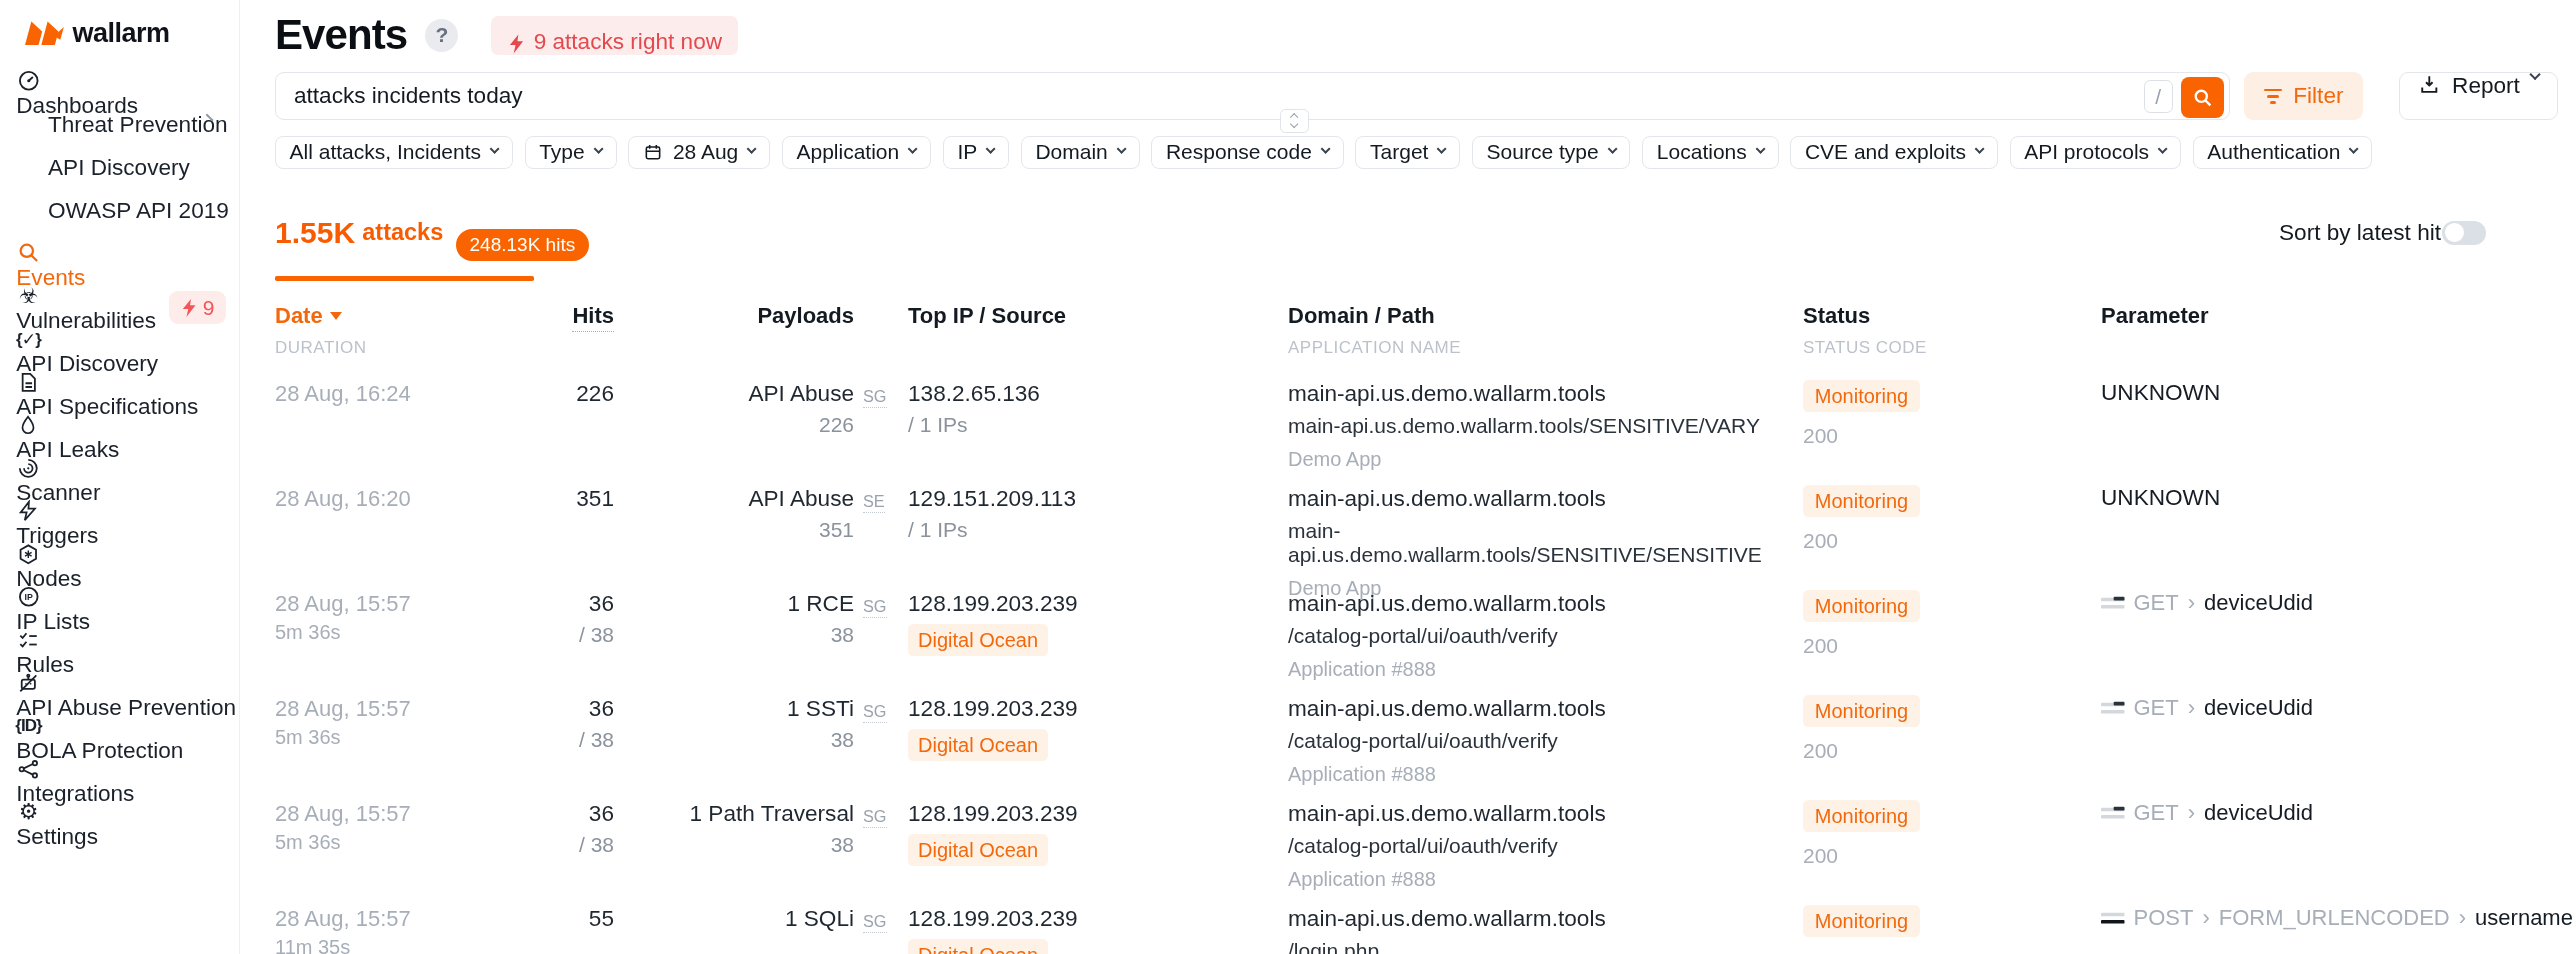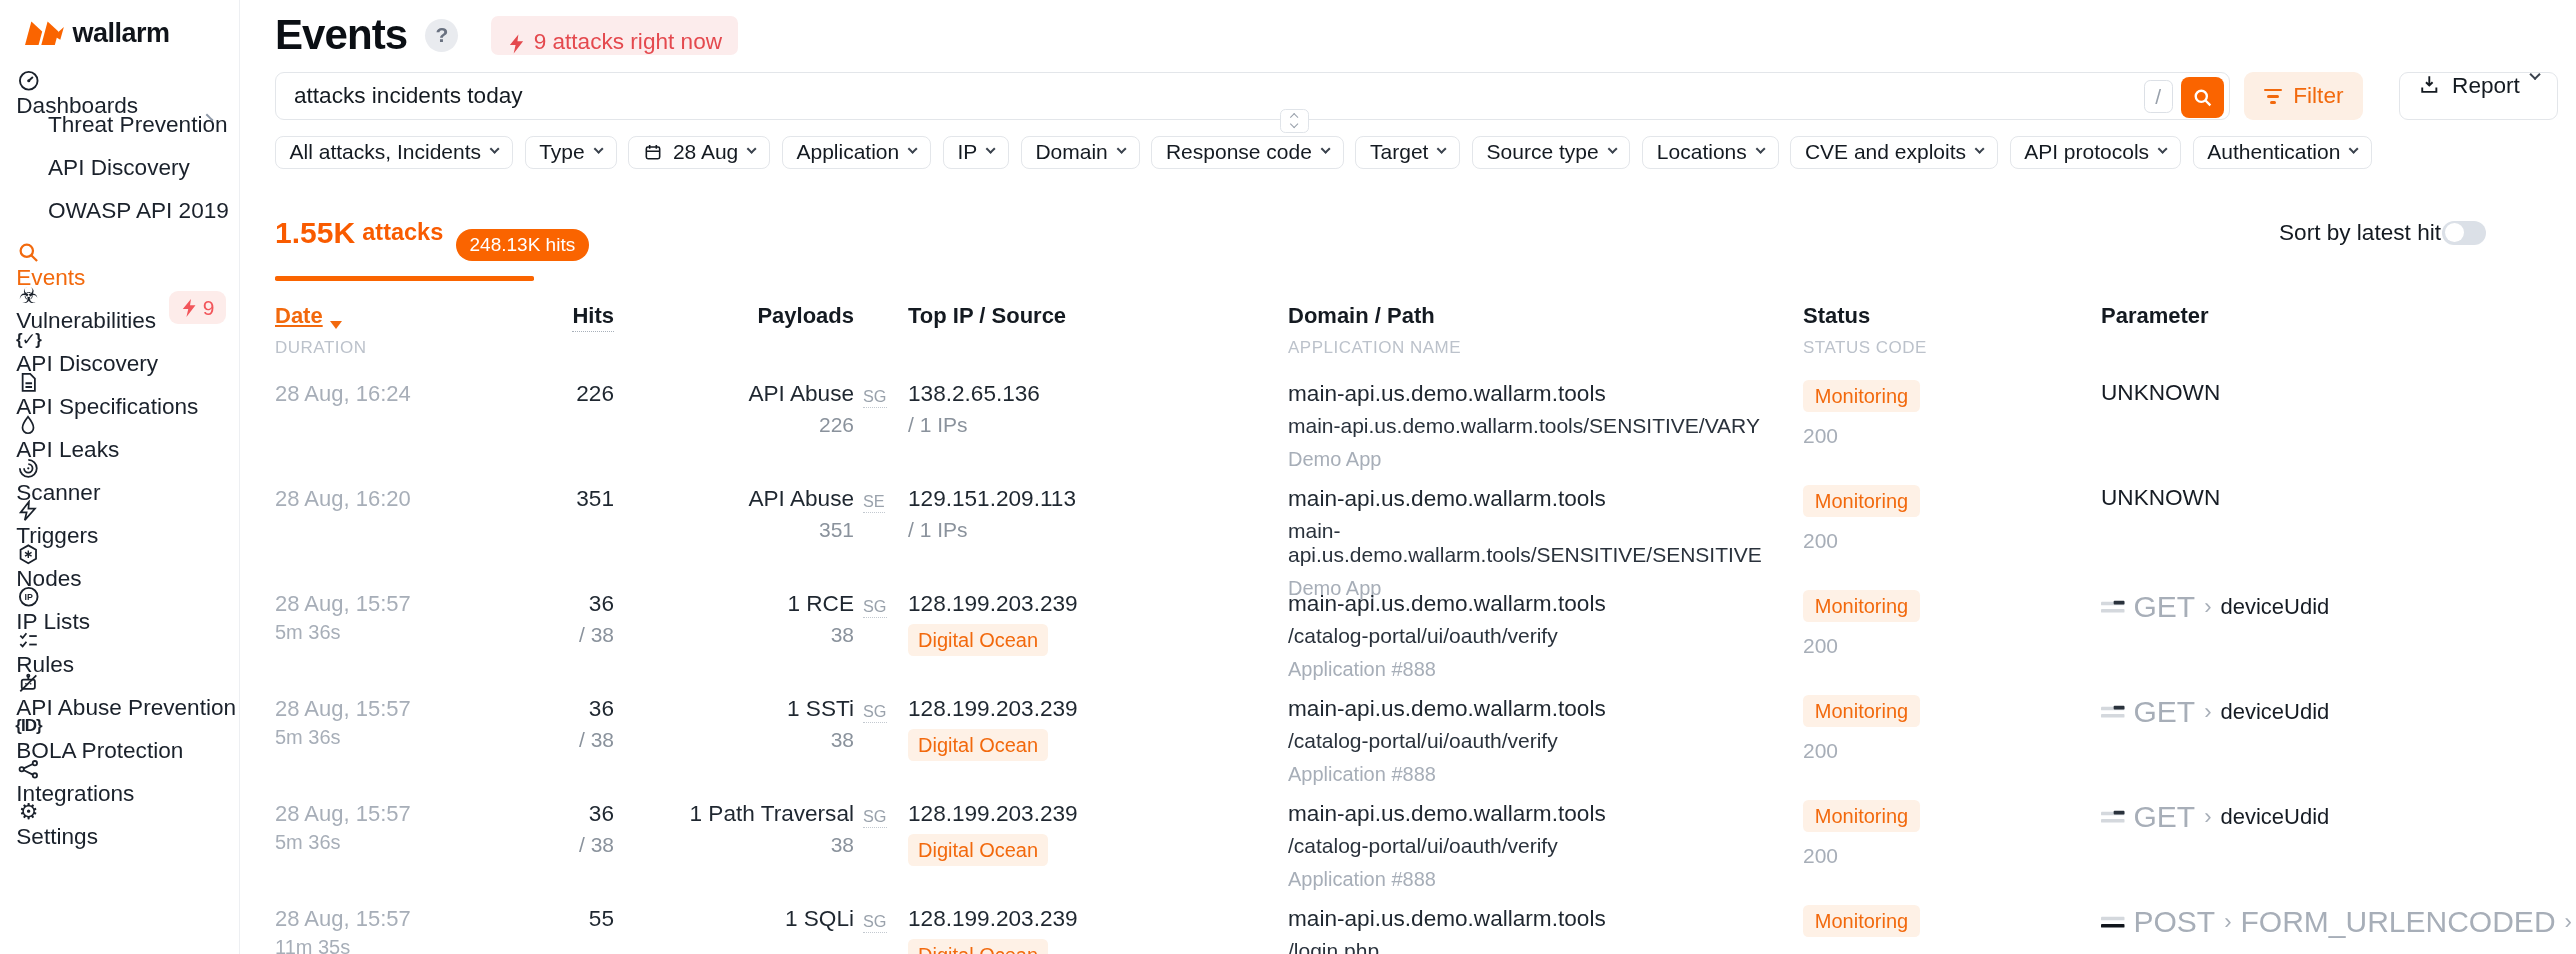--- a/index.html
+++ b/index.html
@@ -80,21 +80,21 @@
   .sort-wrap { margin-left:auto; margin-right:72px; display:flex; align-items:center; gap:1px;text-align:center; }
   .sort-label { font-size:22.6px; color:#141A21; }
   .toggle { width:44px; height:24.4px; border-radius:903px; background:#DBE0E7; position:relative; cursor:pointer; }
   .toggle .knob { position:absolute; left:2.7px; top:2.7px; width:19px; height:19px; border-radius:50%; background:#fff; }
   .tab-underline { width:259px; height:5.4px; background:#FA6400; border-radius:1.8px; margin-top:14.5px; }
 
   
   .grid-cols { display:grid; grid-template-columns:221px 118px 240px 54px 380px 515px 298px auto; }
   .thead { margin-top:22px; }
   .th { font-size:22px; font-weight:bold; color:#141A21; }
-  .th.sortcol { color:#F2690D; display:flex; align-items:flex-end; gap:7.2px;text-decoration:underline; }
+  .th.sortcol { color:#F2690D; display:flex; align-items:center; gap:7.2px; }
   .caret-down { width:0; height:0; border-left:6.3px solid transparent; border-right:6.3px solid transparent;
     border-top:8.1px solid #F2690D; }
   .c-right { text-align:right; }
   .dotted { border-bottom:1.8px dotted #A8B0BA; padding-bottom:2.7px; }
   .subhead-row { margin-top:9px; }
   .sub-th { font-size:17px; color:#BCC2CB; letter-spacing:0.5px; }
 
   .trow { height:105px; align-items:start; padding-top:11px; cursor:pointer; }
   .rows { margin-top:11px; }
   .mtxt { font-size:22.6px; color:#1F2730; line-height:27px; }
@@ -106,21 +106,21 @@
     border-bottom:1.8px dotted #C3C9D0; padding-bottom:1.8px; }
   .tag { display:inline-block; margin-top:7.2px; background:#FEF1E6; color:#F2690D; font-size:20px;
     border-radius:5.4px; padding:4.5px 10px; }
   .path { font-size:21px; color:#2A323C; margin-top:6.3px; }
   .app-name { font-size:20px; color:#A7AEB8; margin-top:10px; }
   .status-badge { display:inline-block; background:#FEF1E6; color:#F2690D; font-size:20px;
     border-radius:5.4px; padding:4.5px 11.8px; }
   .code { font-size:21px; color:#A7AEB8; margin-top:11.8px; }
   .param-cell { display:flex; align-items:center; gap:9px; }
   .param-plain { font-size:22.6px; color:#161C24; }
-  .pmethod { font-size:30px; color:#A7AEB8; }
+  .pmethod { font-size:22px; color:#A7AEB8; }
   .pname { font-size:22px; color:#161C24; }
   .psep::before { content:"\203A"; color:#A7AEB8; font-size:22px; }
   .picon { flex:0 0 23.5px; }
 </style>
 </head>
 <body>
 
 <div class="app">
 
   <aside class="sidebar">

